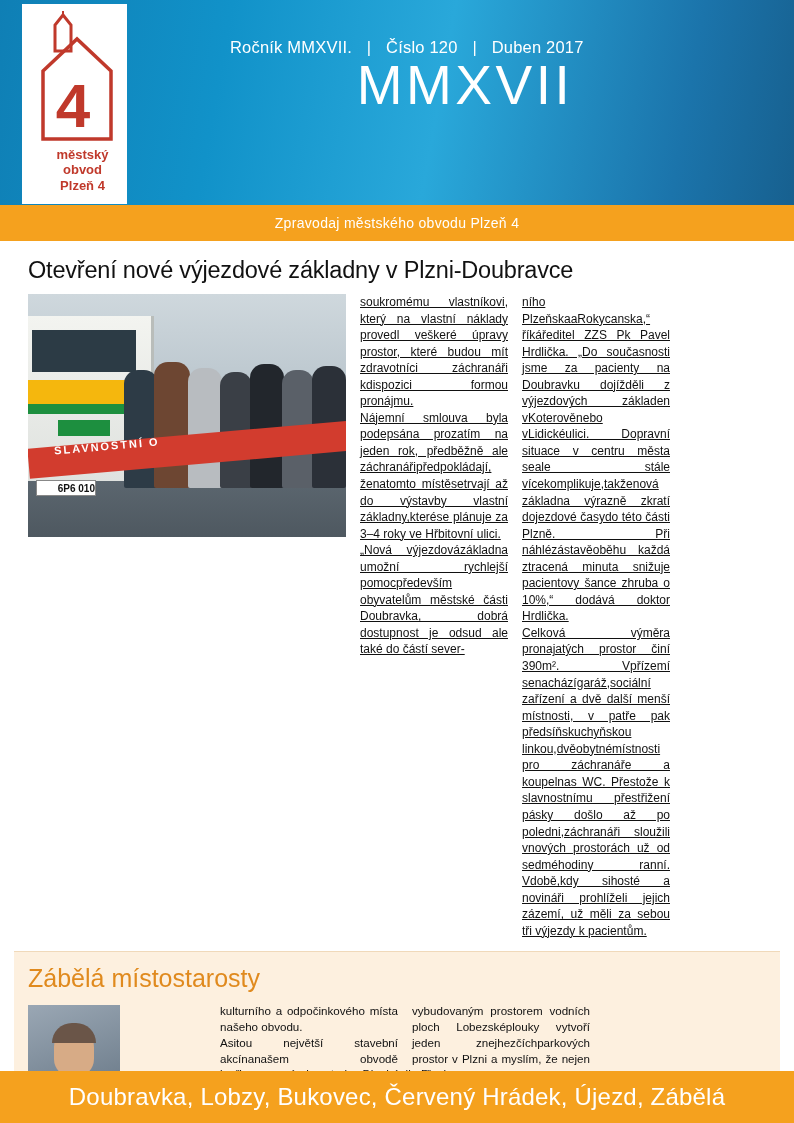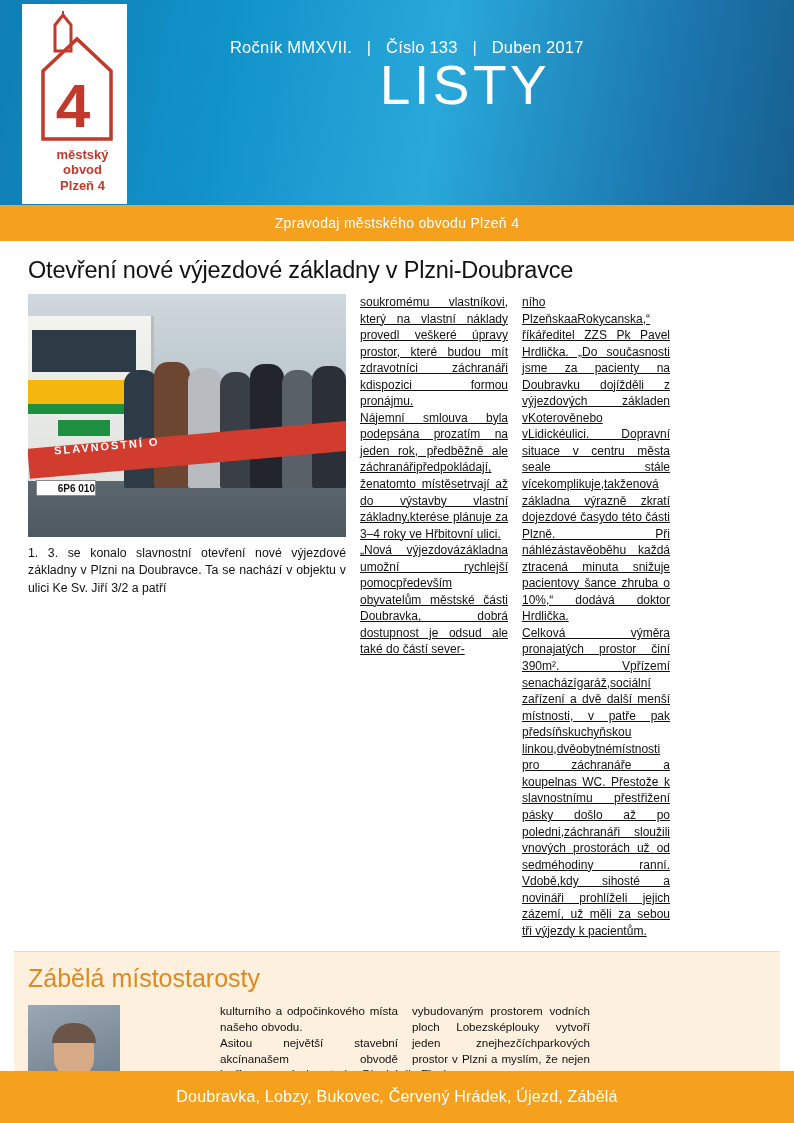--- a/index.html
+++ b/index.html
@@ -195,21 +195,21 @@
     bottom: 0;
     width: 794px;
     height: 52px;
     background: #f5a11e;
     display: flex;
     align-items: center;
     justify-content: center;
   }
   .footer-bar span {
     color: #ffffff;
-    font-size: 16px;
+    font-size: 24px;
     letter-spacing: 0.2px;
   }
 </style>
 </head>
 <body>
 
 <div class="masthead">
 
   <div class="logo-box">
     <div class="logo-inner">
@@ -223,27 +223,27 @@
         <span>městský</span><br>
         <span>obvod</span><br>
         <span>Plzeň 4</span>
       </div>
     </div>
   </div>
 
   <div class="issue-line">
     <span>Ročník MMXVII.</span>
     <span class="sep">|</span>
-    <span>Číslo 133</span>
+    <span>Číslo 120</span>
     <span class="sep">|</span>
     <span>Duben 2017</span>
   </div>
 
   <div class="title-main">
-    <span class="l2">LISTY</span>
+    <span class="l2">MMXVII</span>
   </div>
 </div>
 
 <div class="subtitle-bar">
   <span>Zpravodaj městského obvodu Plzeň 4</span>
 </div>
 
 <div class="article1">
   <h2>Otevření nové výjezdové základny v Plzni-Doubravce</h2>
 
@@ -265,21 +265,20 @@
           <div class="pp" style="left:64px; width:34px; height:120px; background:#b8bcc0;"></div>
           <div class="pp" style="left:96px; width:32px; height:116px; background:#3a3f46;"></div>
           <div class="pp" style="left:126px;width:34px; height:124px; background:#22262c;"></div>
           <div class="pp" style="left:158px;width:32px; height:118px; background:#5a6068;"></div>
           <div class="pp" style="left:188px;width:34px; height:122px; background:#2b3038;"></div>
         </div>
         <div class="ph-ribbon"></div>
         <div class="ph-ribbon-txt">SLAVNOSTNÍ O</div>
         <div class="ph-plate">6P6 010</div>
       </div>
-      <div class="a1-caption">1. 3. se konalo slavnostní otevření nové výjezdové základny v Plzni na Doubravce. Ta se nachází v objektu  v ulici Ke Sv. Jiří 3/2 a patří</div>
     </div>
 
     <div class="a1-col">
       <p style="white-space:pre-line">soukromému vlastníkovi, který na vlastní náklady provedl veškeré úpravy prostor, které budou mít zdravotníci záchranáři kdispozici formou pronájmu.
 Nájemní smlouva byla podepsána prozatím na jeden rok, předběžně ale záchranářipředpokládají, ženatomto místěsetrvají až do výstavby vlastní základny,kterése plánuje za 3–4 roky ve Hřbitovní ulici.
 „Nová výjezdovázákladna umožní rychlejší pomocpředevším obyvatelům městské části Doubravka, dobrá dostupnost je odsud ale také do částí sever-</p>
     </div>
 
     <div class="a1-col">
       <p style="white-space:pre-line">ního PlzeňskaaRokycanska,“ říkáředitel ZZS Pk Pavel Hrdlička. „Do současnosti jsme za pacienty na Doubravku dojížděli z výjezdových základen vKoterověnebo vLidickéulici. Dopravní situace v centru města seale stále vícekomplikuje,takženová základna výrazně zkratí dojezdové časydo této části Plzně. Při náhlézástavěoběhu každá ztracená minuta snižuje pacientovy šance zhruba o 10%,“ dodává doktor Hrdlička.

